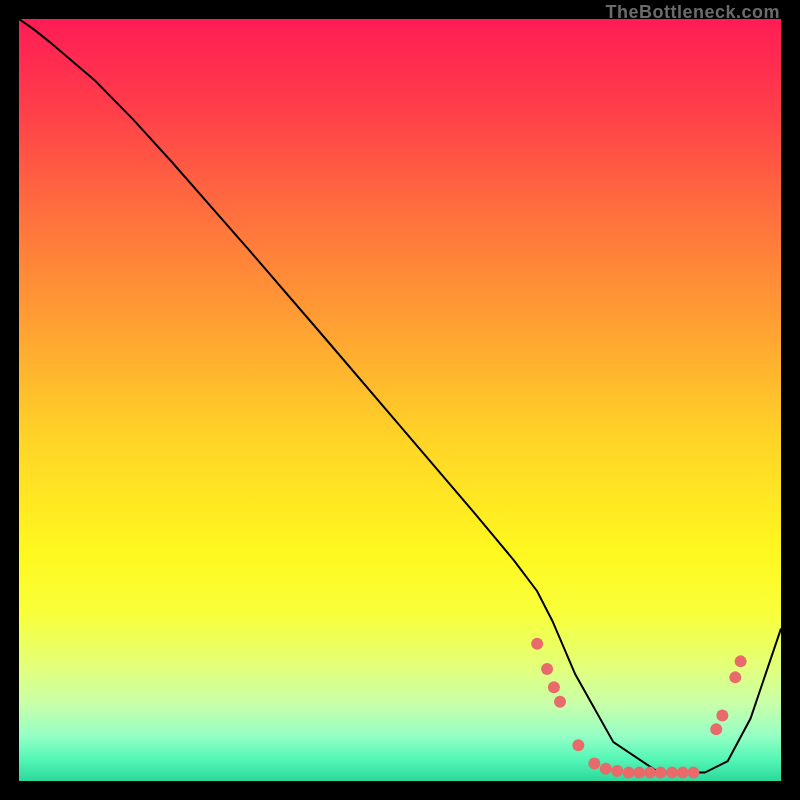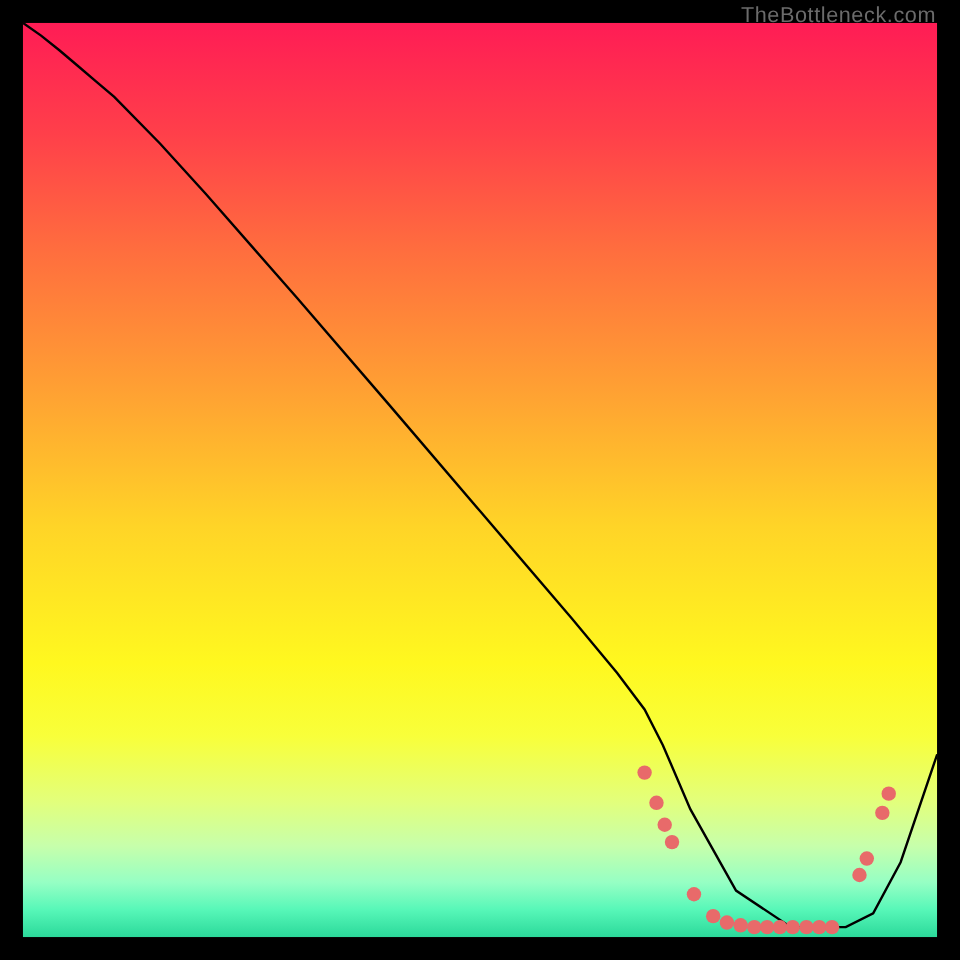--- a/index.html
+++ b/index.html
@@ -22,21 +22,21 @@
     top: 19px;
     width: 762px;
     height: 762px;
   }
   .watermark {
     position: absolute;
     top: 2px;
     right: 20px;
     font-family: Arial, Helvetica, sans-serif;
     font-size: 18px;
-    font-weight: 400;
+    font-weight: 700;
     letter-spacing: 0.5px;
     color: #6b6b6b;
     user-select: none;
     pointer-events: none;
   }
 </style>
 </head>
 <body>
 
 <div class="stage">

